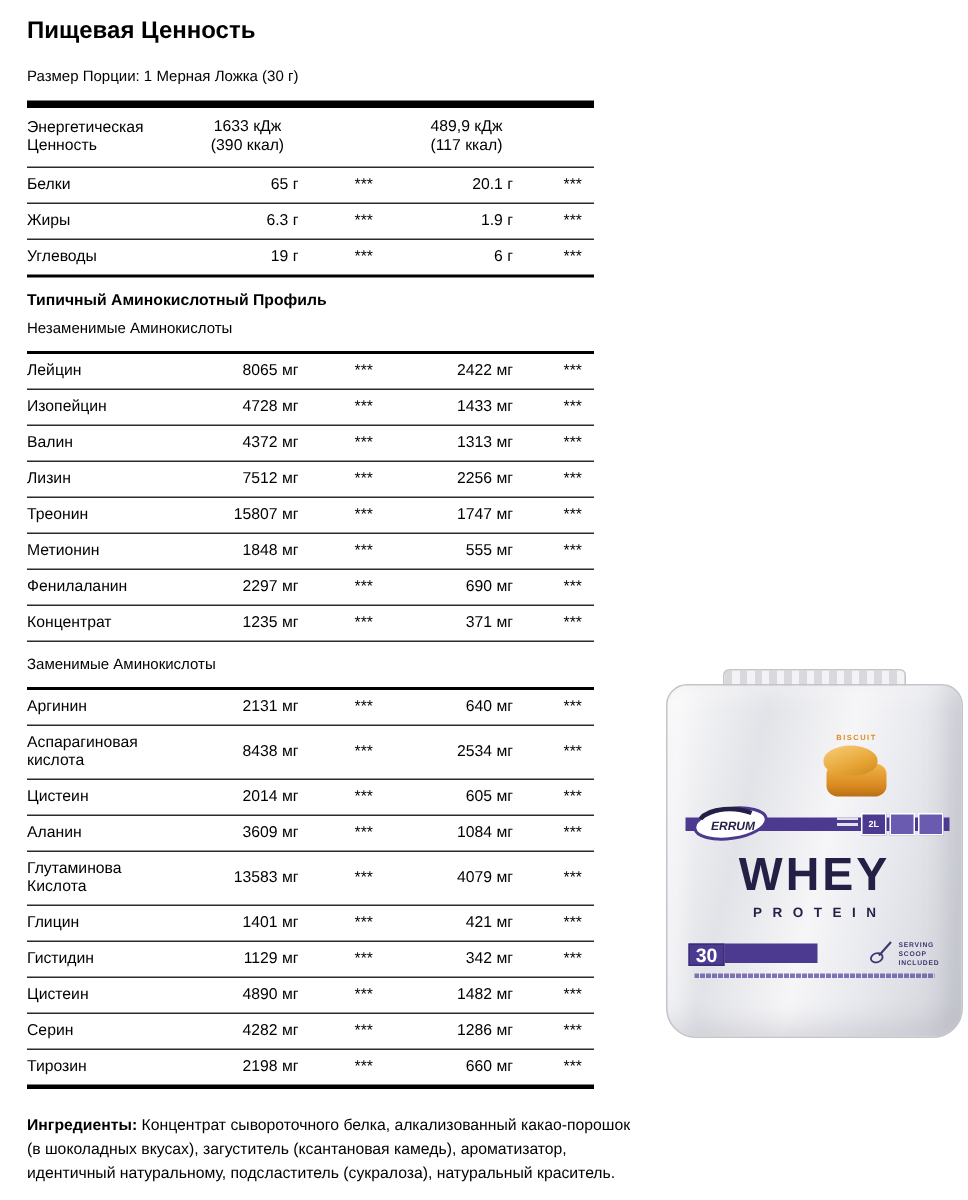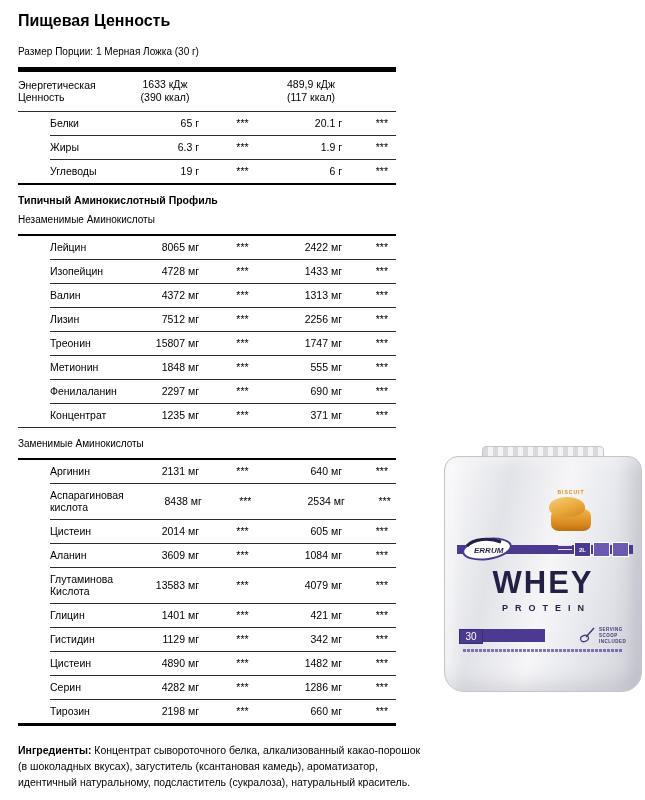--- a/index.html
+++ b/index.html
@@ -7,21 +7,21 @@
          font-family:"Liberation Sans",sans-serif;color:#000;}
   .left-col{position:absolute;left:18px;top:12px;width:412px;}
   .page-title{font-size:16px;font-weight:bold;margin:0 0 16px 0;}
   .serving-line{font-size:10px;margin:0 0 5px 0;}
   .ntable{width:378px;margin-top:10px;font-size:10.5px;}
   .rule{border:0;margin:0;background:#000;}
   .rule.thick{height:3px;}
   .rule.med{height:2px;}
   .trow,.thead-row,.energy-row{display:grid;grid-template-columns:1fr 80px 75px 62px 54px;align-items:center;}
   .thead-row{padding:8px 0 10px 0;}
-  .trow{padding:5px 0 6px 0;margin-left:32px;}
+  .trow{padding:5px 0 6px 0;}
   .rows .trow{border-bottom:1px solid #2b2b2b;}
   .rows .trow:last-child{border-bottom:none;}
   .energy-row{padding:6px 0 7px 0;border-bottom:1px solid #2b2b2b;}
   .cell{display:block;}
   .c-name{text-align:left;padding-right:4px;}
   .c-100{text-align:right;padding-right:6px;}
   .c-rdd{text-align:center;}
   .c-serv{text-align:right;}
   .c-rdd2{text-align:right;padding-right:8px;}
   .hdr{font-weight:normal;}
@@ -52,21 +52,21 @@
   .badge-lines{width:14px;height:10px;background:linear-gradient(#fff 0 1.5px,transparent 1.5px 4px,#fff 4px 5.5px,transparent 5.5px);opacity:.85;}
   .badge-box{min-width:13px;height:13px;background:#4b3a8f;border:1px solid #fff;color:#fff;
     font-size:6px;font-weight:bold;display:flex;align-items:center;justify-content:center;padding:0 1px;}
   .badge-box.empty{background:#6a5bb0;}
   .whey-title{position:absolute;left:0;top:108px;width:100%;text-align:center;
     font-size:31px;font-weight:800;letter-spacing:2px;color:#241f45;}
   .protein-sub{position:absolute;left:0;top:146px;width:100%;text-align:center;
     font-size:9px;font-weight:bold;letter-spacing:7px;color:#241f45;text-indent:7px;}
   .serv-row{position:absolute;left:14px;top:172px;width:168px;height:14px;}
   .serv-badge{position:absolute;left:0;top:0;width:22px;height:13px;background:#4b3a8f;color:#fff;
-    font-size:10px;font-weight:normal;display:flex;align-items:center;justify-content:center;border:1px solid #3a2d73;}
+    font-size:13px;font-weight:bold;display:flex;align-items:center;justify-content:center;border:1px solid #3a2d73;}
   .serv-bar{position:absolute;left:24px;top:0;width:62px;height:13px;background:#4b3a8f;}
   .scoop{position:absolute;right:30px;top:-3px;width:18px;height:18px;}
   .scoop-note{position:absolute;right:0;top:-2px;width:28px;font-size:4.5px;line-height:1.3;
     color:#3f3573;font-weight:bold;letter-spacing:.5px;text-align:left;}
   .tiny-line{position:absolute;left:18px;top:192px;width:160px;height:2.5px;
     background:repeating-linear-gradient(90deg,#5b4aa0 0 3px,transparent 3px 4px);opacity:.75;}
 </style>
 </head>
 <body>
 

